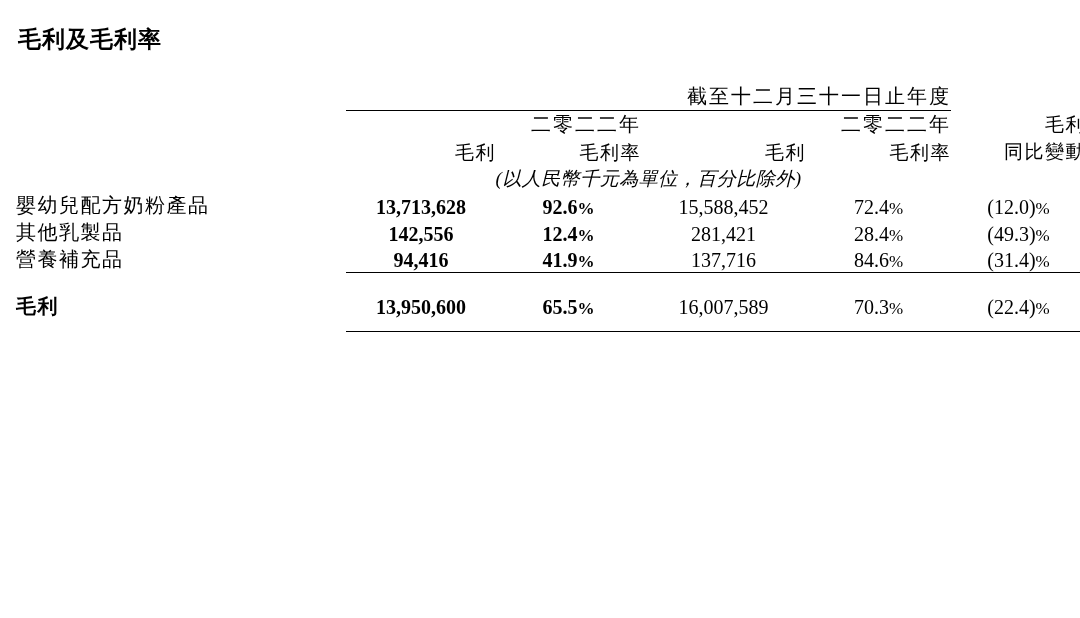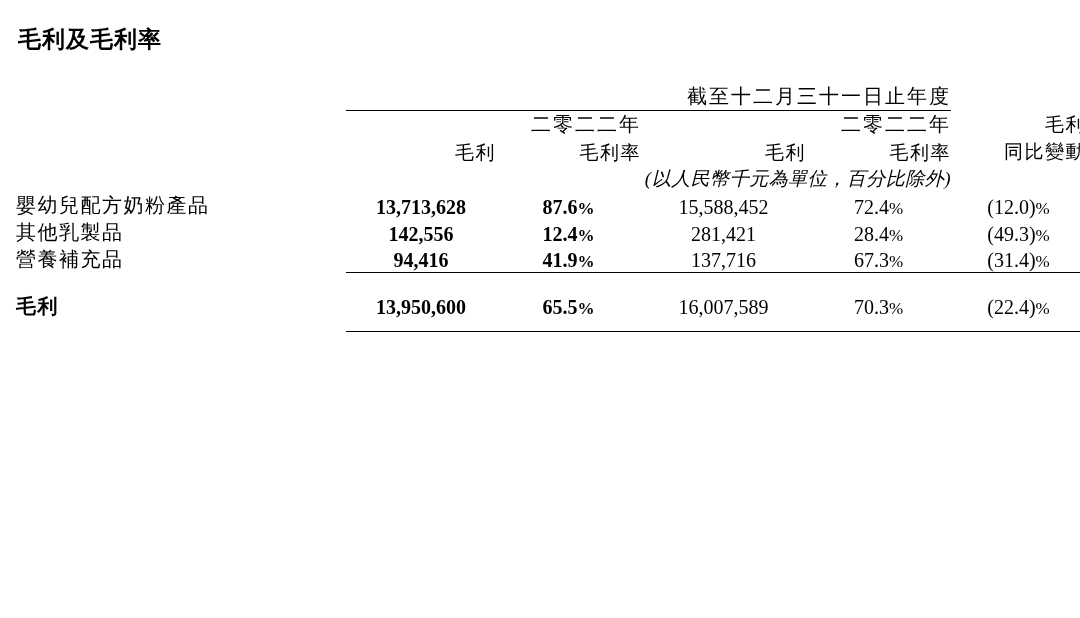--- a/index.html
+++ b/index.html
@@ -79,21 +79,21 @@
     padding: 12px 2px 6px 0;
     white-space: nowrap;
   }
   .hdr-col.chg {
     line-height: 1.45;
   }
   .unit-note {
     font-family: "Liberation Serif", serif;
     font-style: italic;
     font-size: 19px;
-    text-align: right;
+    text-align: center;
     padding: 4px 0 10px 0;
     letter-spacing: 0.5px;
   }
   .row-label {
     font-family: Liberation Mono, monospace;
     font-size: 20px;
     letter-spacing: 1.5px;
     padding: 22px 0 8px 2px;
     white-space: nowrap;
   }
@@ -164,41 +164,41 @@
 
       <tr>
         <td class="spacer-cell"></td>
         <td class="unit-note" colspan="4">(以人民幣千元為單位，百分比除外)</td>
         <td class="spacer-cell"></td>
       </tr>
 
       <tr class="data-row">
         <td class="row-label">嬰幼兒配方奶粉產品</td>
         <td class="num bold">13,713,628</td>
-        <td class="num bold"><span>87.6</span><span class="pct-sfx">%</span></td>
+        <td class="num bold"><span>92.6</span><span class="pct-sfx">%</span></td>
         <td class="num">15,588,452</td>
         <td class="num"><span>72.4</span><span class="pct-sfx">%</span></td>
         <td class="num"><span>(12.0)</span><span class="pct-sfx">%</span></td>
       </tr>
 
       <tr class="data-row">
         <td class="row-label">其他乳製品</td>
         <td class="num bold">142,556</td>
         <td class="num bold"><span>12.4</span><span class="pct-sfx">%</span></td>
         <td class="num">281,421</td>
         <td class="num"><span>28.4</span><span class="pct-sfx">%</span></td>
         <td class="num"><span>(49.3)</span><span class="pct-sfx">%</span></td>
       </tr>
 
       <tr class="data-row">
         <td class="row-label">營養補充品</td>
         <td class="num bold ruled">94,416</td>
         <td class="num bold ruled"><span>41.9</span><span class="pct-sfx">%</span></td>
         <td class="num ruled">137,716</td>
-        <td class="num ruled"><span>67.3</span><span class="pct-sfx">%</span></td>
+        <td class="num ruled"><span>84.6</span><span class="pct-sfx">%</span></td>
         <td class="num ruled"><span>(31.4)</span><span class="pct-sfx">%</span></td>
       </tr>
 
       <tr class="total-row">
         <td class="row-label bold">毛利</td>
         <td class="num bold ruled">13,950,600</td>
         <td class="num bold ruled"><span>65.5</span><span class="pct-sfx">%</span></td>
         <td class="num ruled">16,007,589</td>
         <td class="num ruled"><span>70.3</span><span class="pct-sfx">%</span></td>
         <td class="num ruled"><span>(22.4)</span><span class="pct-sfx">%</span></td>

